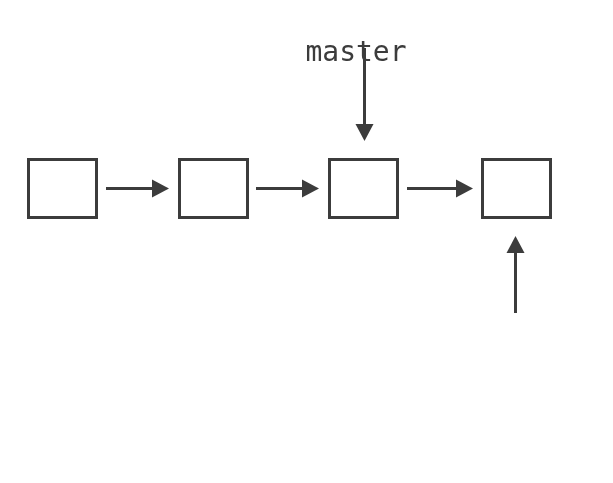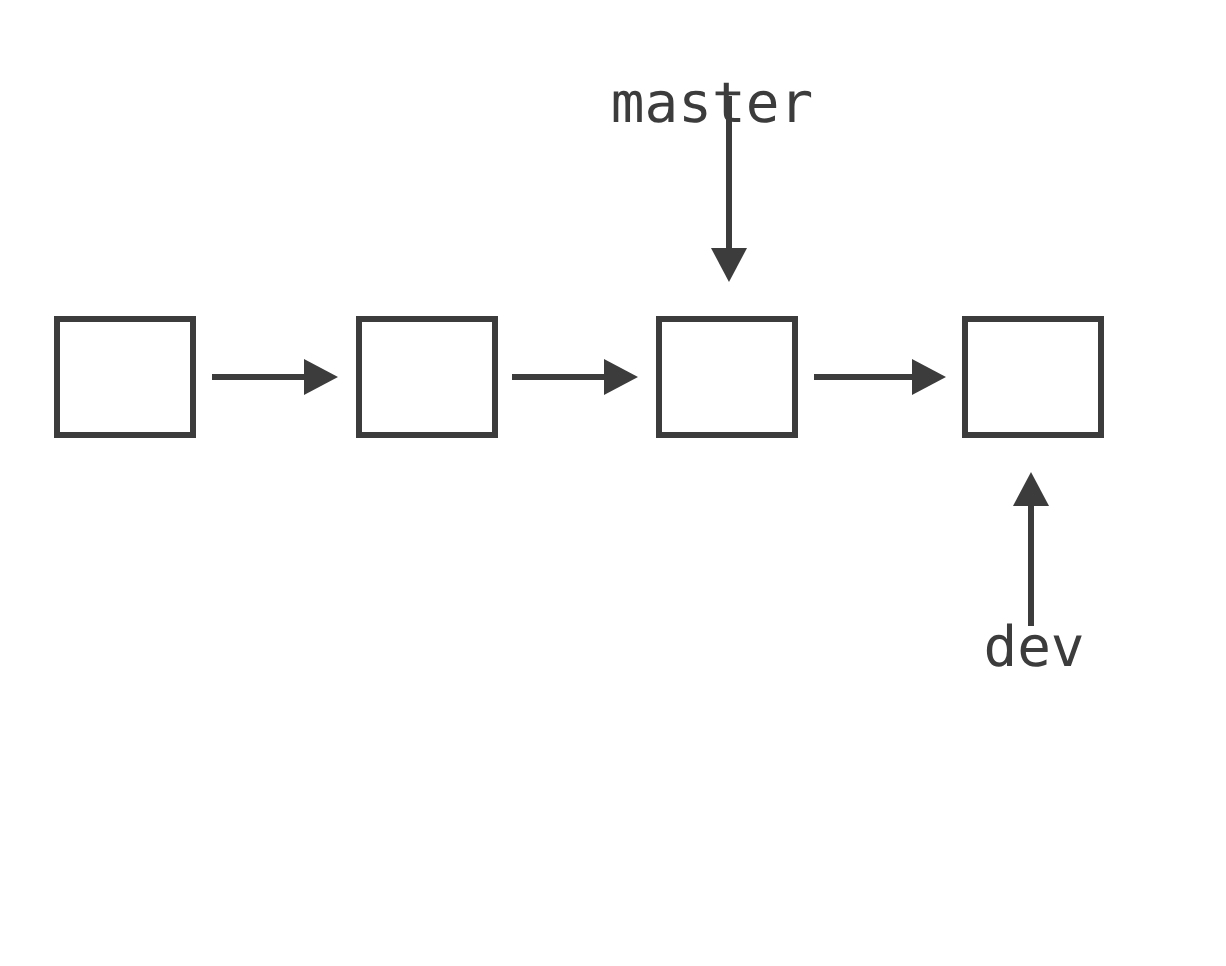--- a/index.html
+++ b/index.html
@@ -96,15 +96,14 @@
       <polygon class="edge-head" points="515.5,348 506.5,365 524.5,365"></polygon>
     </g>
   </svg>
 
   <div class="commit-box box-1"></div>
   <div class="commit-box box-2"></div>
   <div class="commit-box box-3"></div>
   <div class="commit-box box-4"></div>
 
   <div class="ref-label label-master">master</div>
-  <div class="ref-label label-dev">dev</div>
 
 </div>
 
 </body></html>

